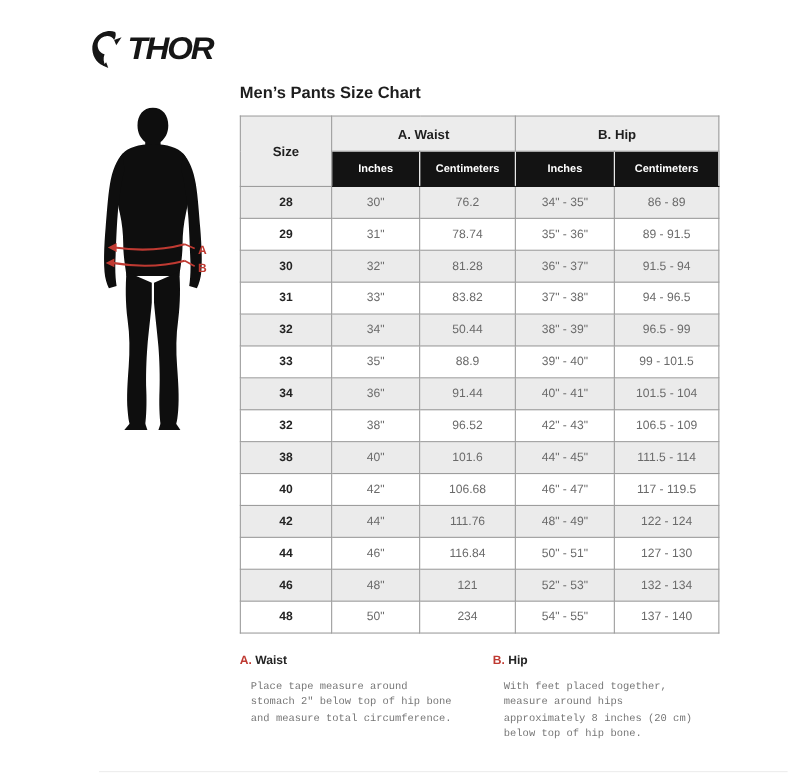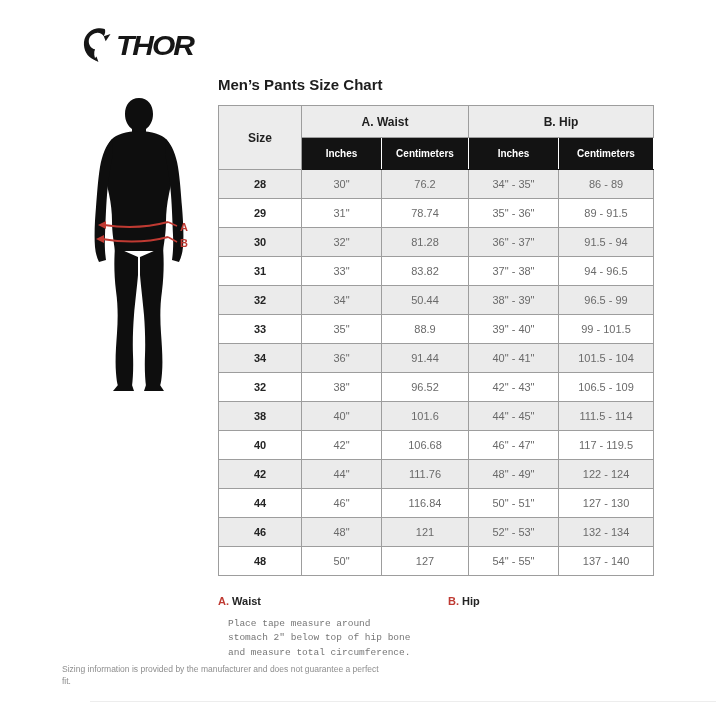--- a/index.html
+++ b/index.html
@@ -247,37 +247,37 @@
       <td class="size-cell">46</td>
       <td>48"</td>
       <td>121</td>
       <td>52" - 53"</td>
       <td>132 - 134</td>
     </tr>
 
     <tr>
       <td class="size-cell">48</td>
       <td>50"</td>
-      <td>127</td>
+      <td>234</td>
       <td>54" - 55"</td>
       <td>137 - 140</td>
     </tr>
   </tbody>
   </table>
 
   <section class="how-to">
     <div class="how-cols">
       <div class="how-col-a">
         <p class="item-title"><span class="item-key">A.</span> <span>Waist</span></p>
         <p class="item-text">Place tape measure around stomach 2" below top of hip bone and measure total circumference.</p>
       </div>
       <div class="how-col-b">
         <p class="item-title"><span class="item-key">B.</span> <span>Hip</span></p>
+        <p class="item-text">With feet placed together, measure around hips approximately 8 inches (20 cm) below top of hip bone.</p>
       </div>
     </div>
   </section>
 </div>
 
 <div class="disclaimer">
-  <div>Sizing information is provided by the manufacturer and does not guarantee a perfect fit.</div>
 </div>
 
 <div class="bottom-hairline"></div>
 
 </body></html>

